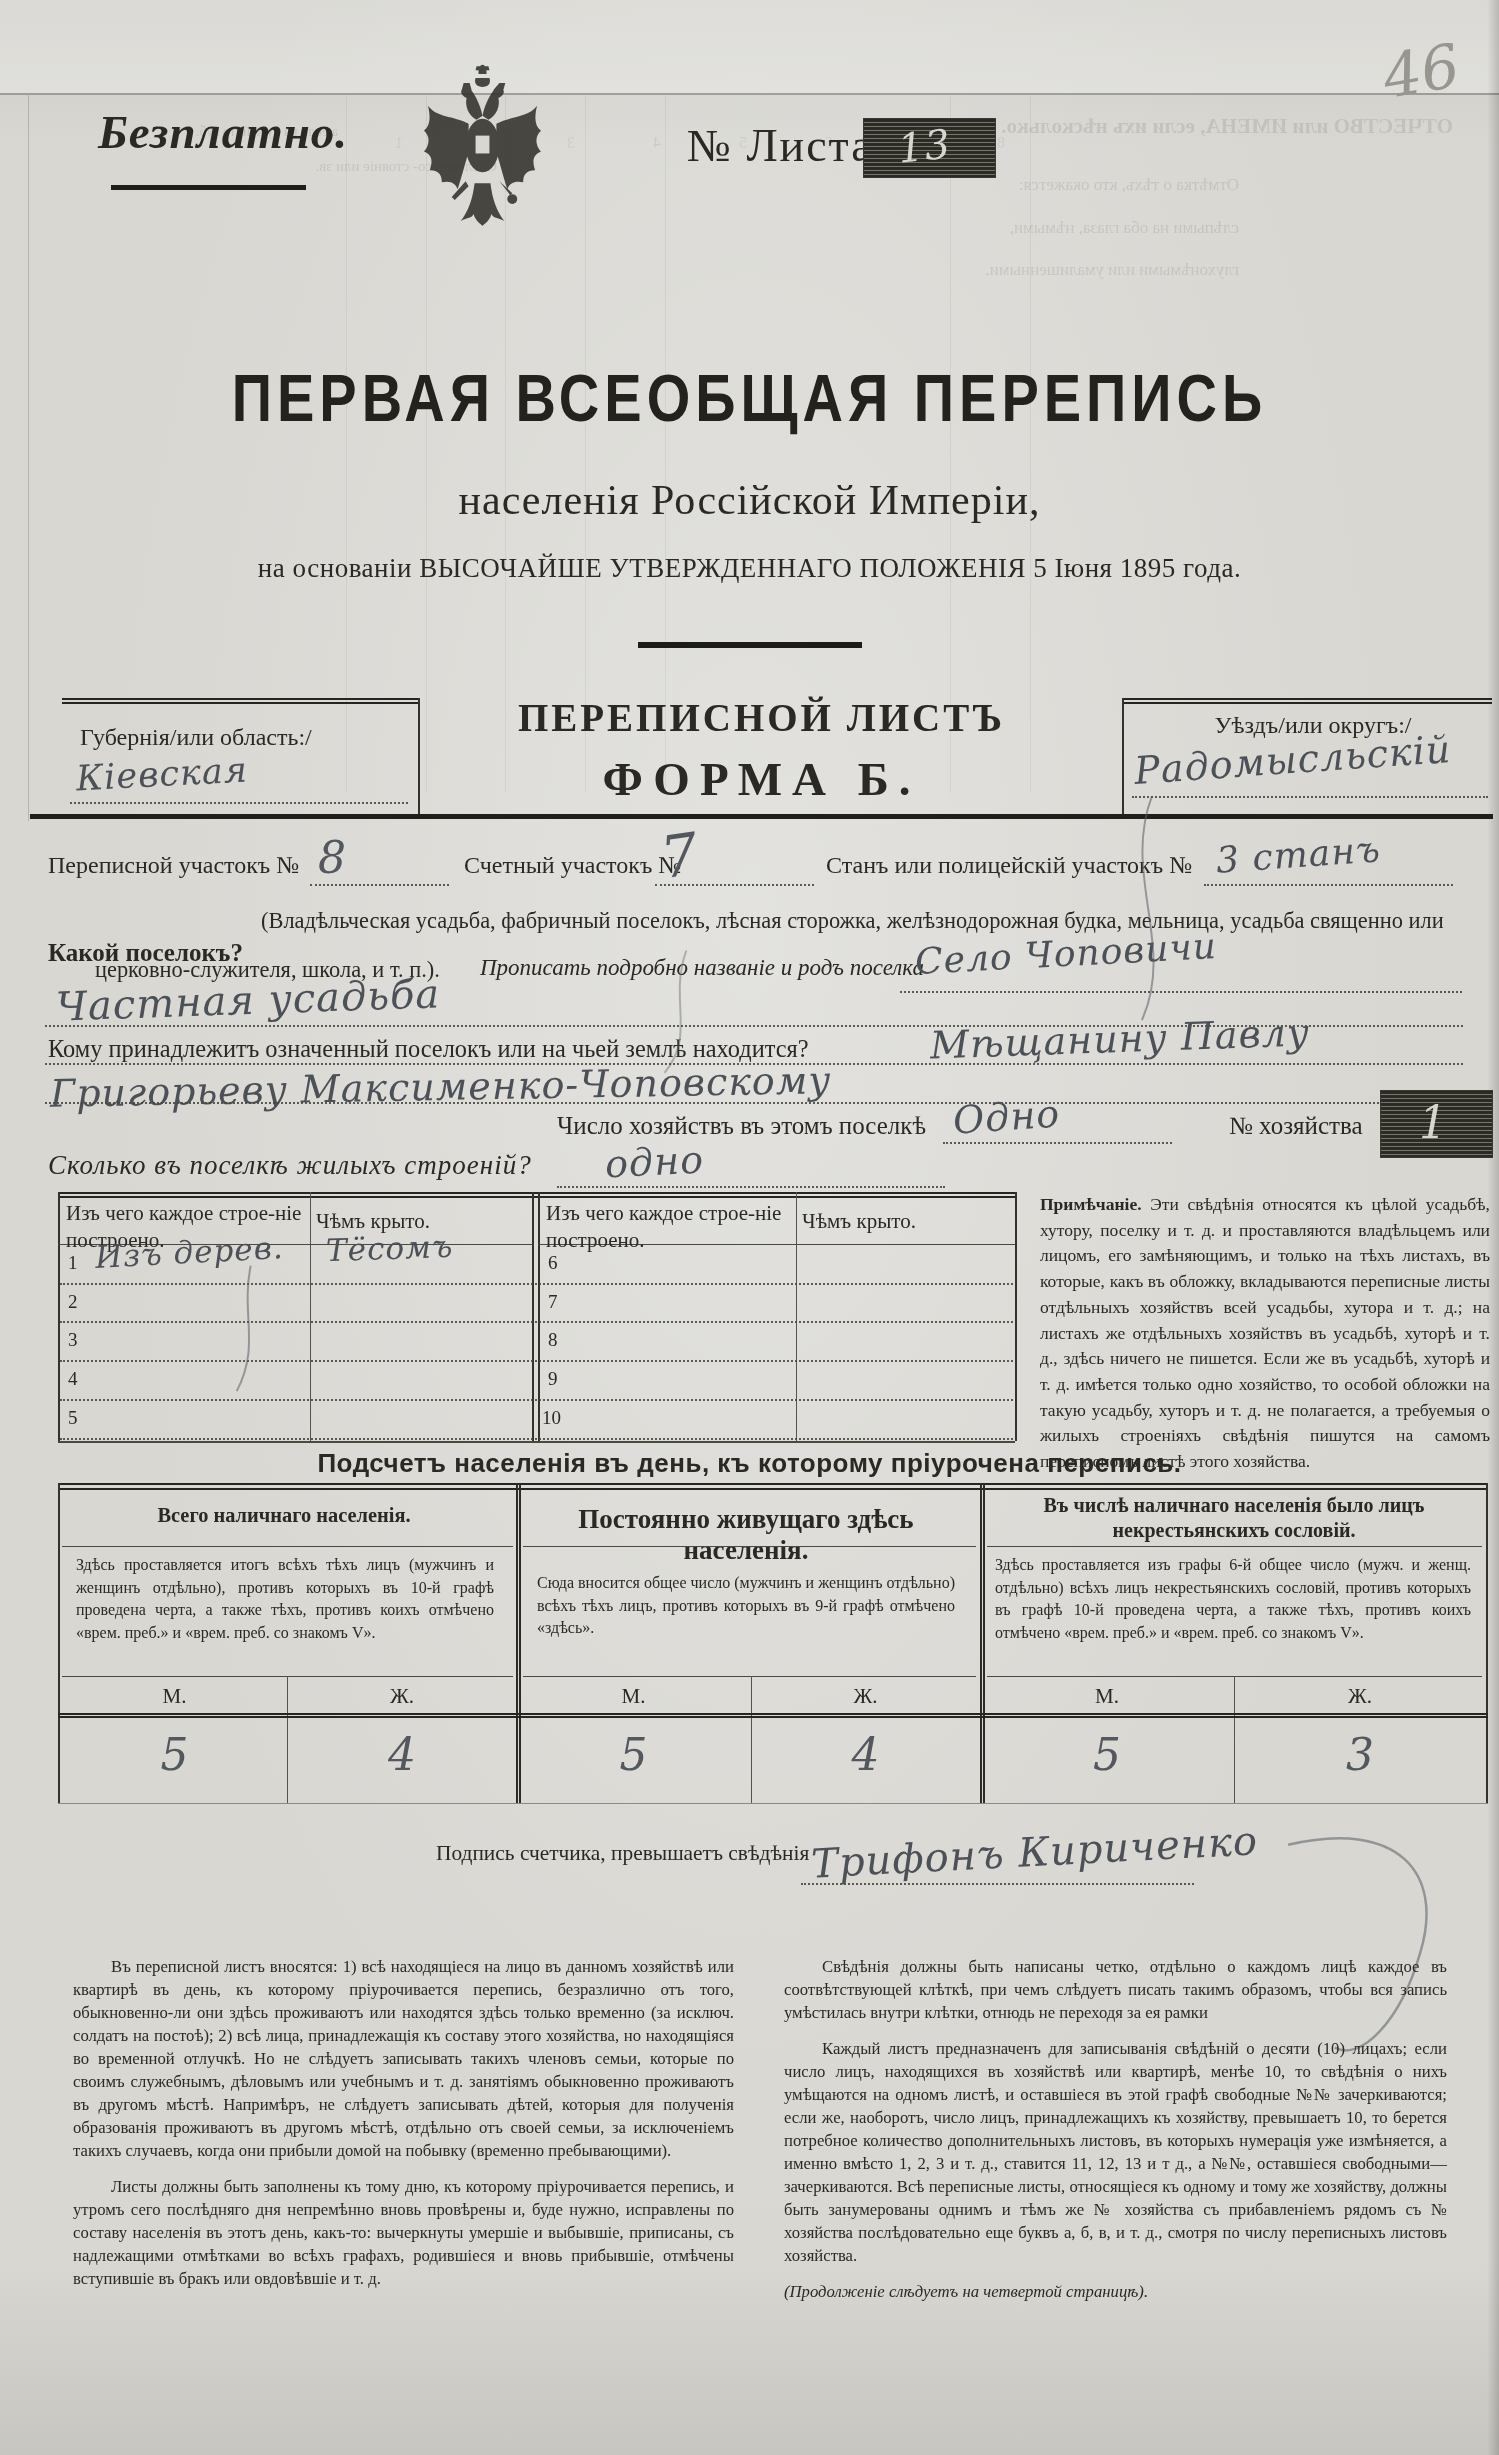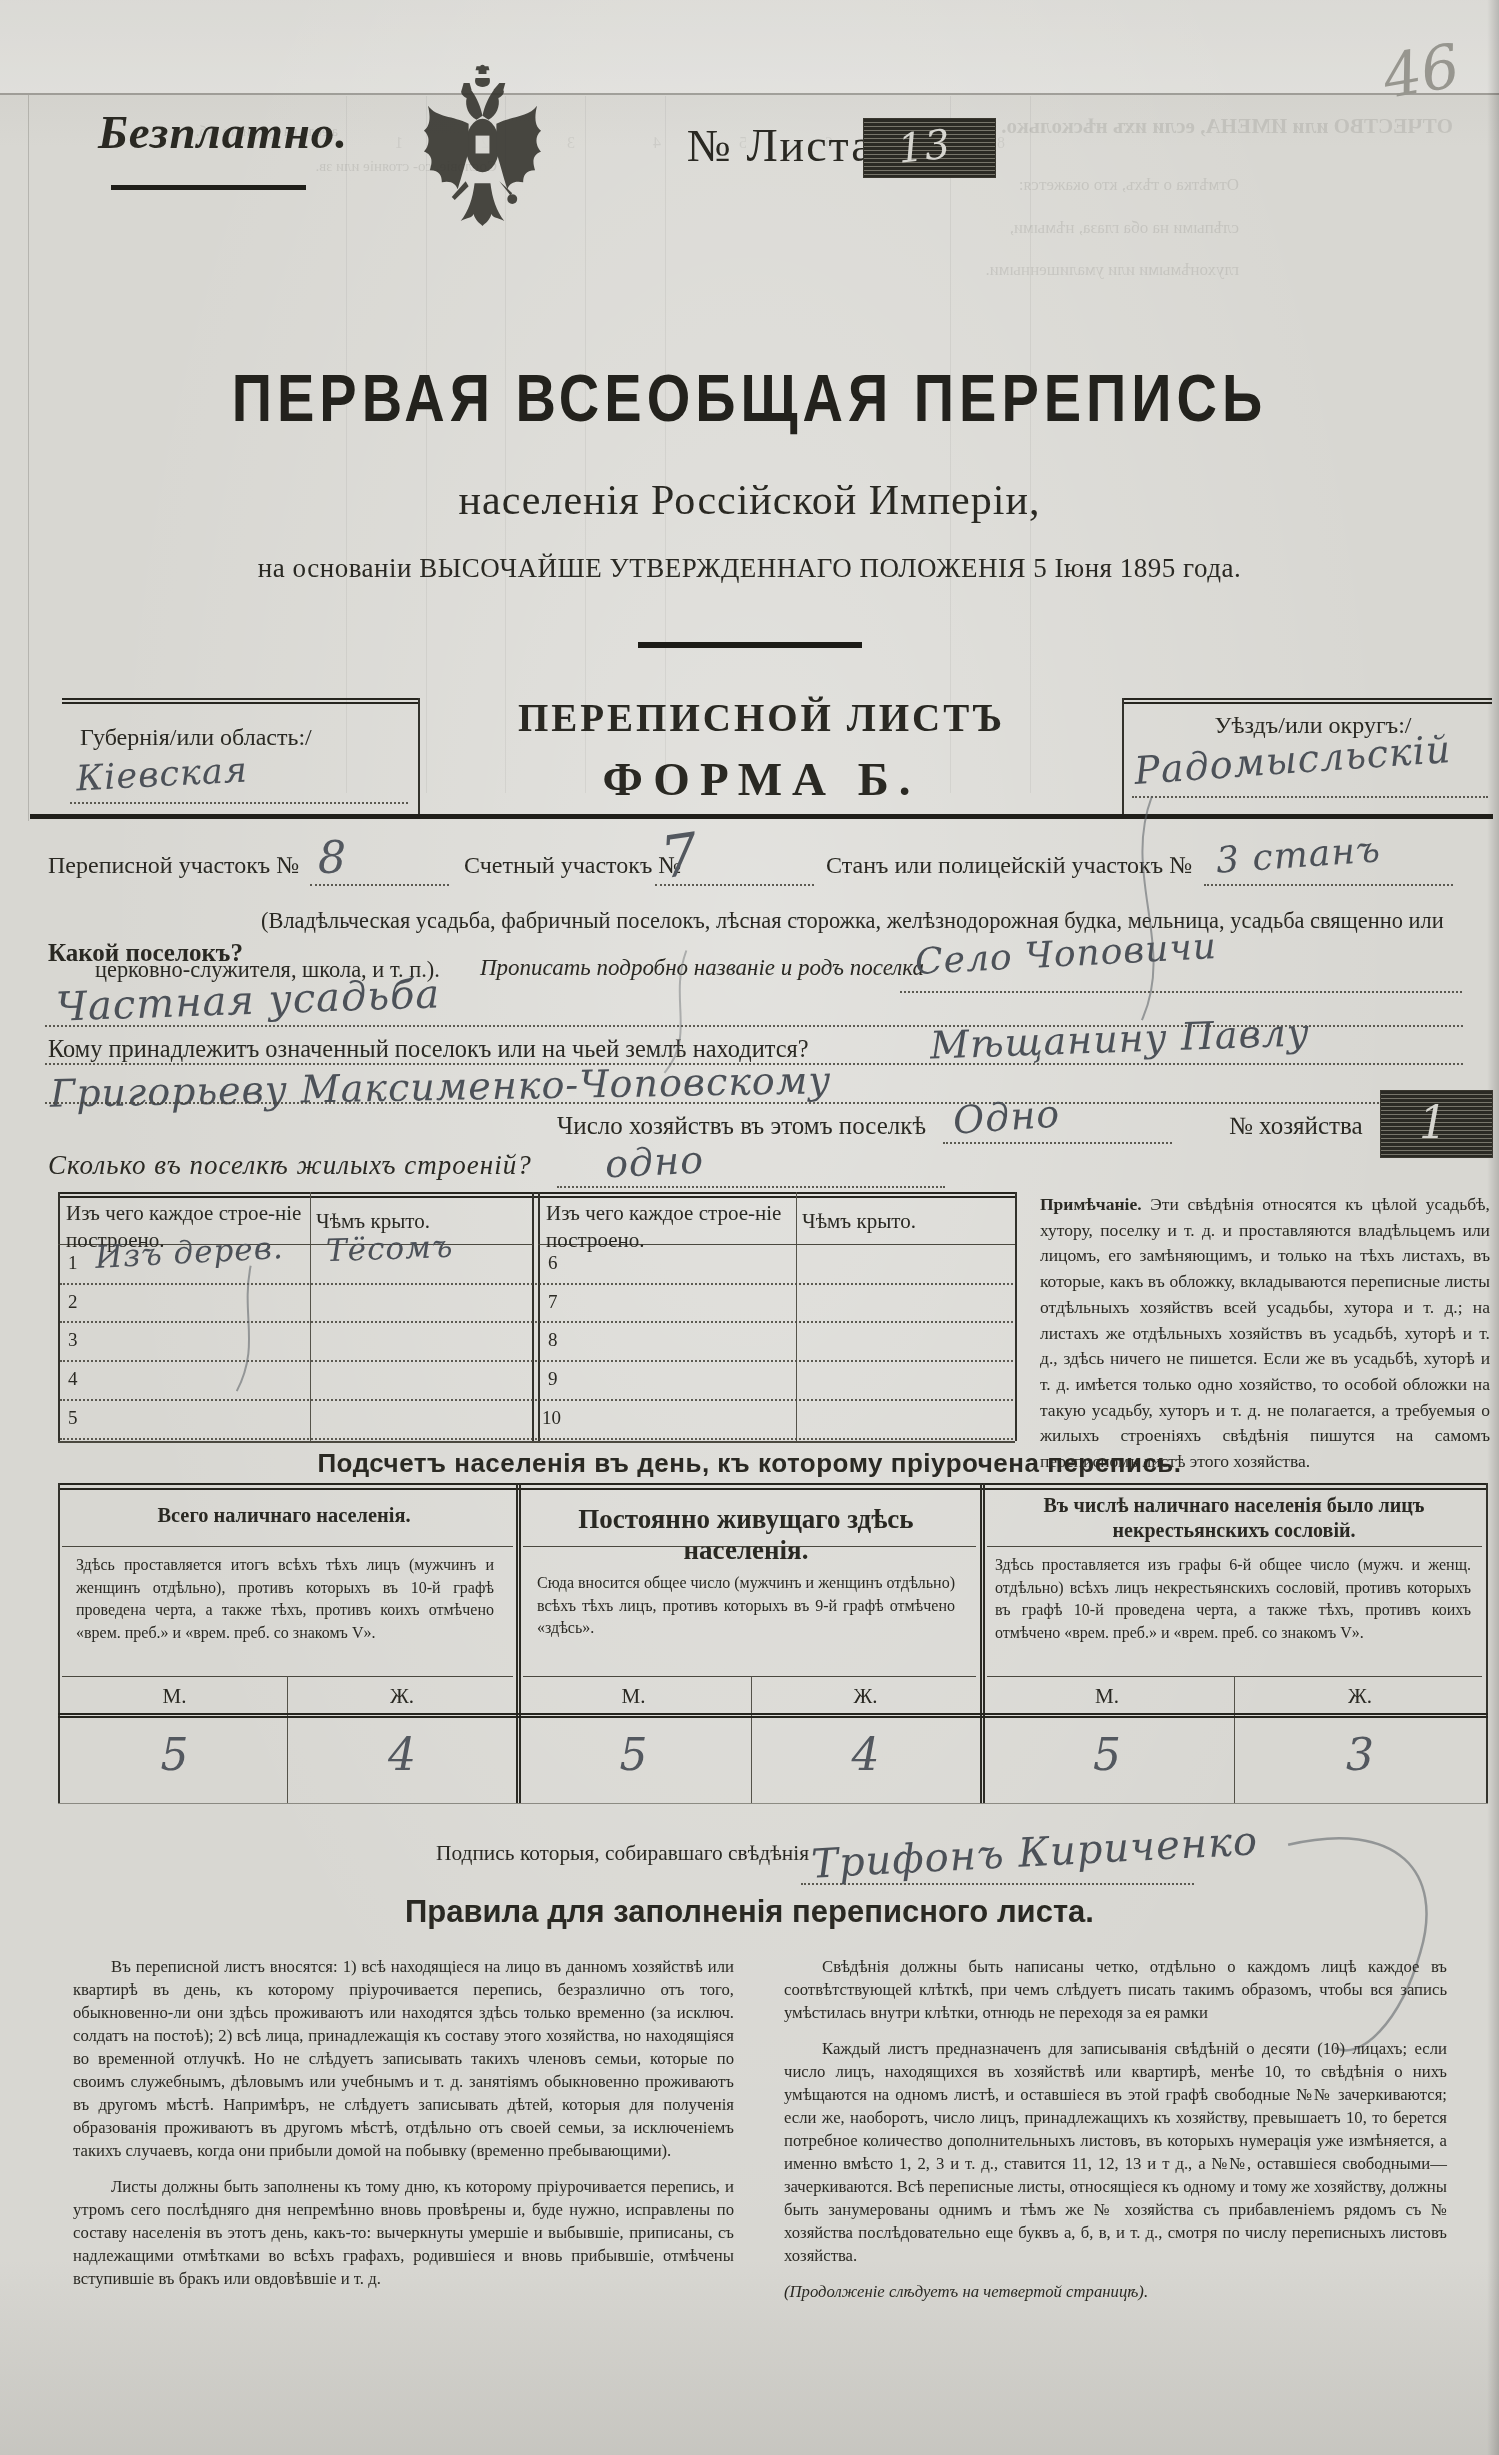--- a/index.html
+++ b/index.html
@@ -231,32 +231,31 @@
     <div class="abs center hw-big" style="left:62px;top:1729px;width:225px;font-size:44px;">5</div>
     <div class="abs center hw-big" style="left:287px;top:1729px;width:230px;font-size:44px;">4</div>
     <div class="abs center hw-big" style="left:516px;top:1729px;width:235px;font-size:44px;">5</div>
     <div class="abs center hw-big" style="left:751px;top:1729px;width:229px;font-size:44px;">4</div>
     <div class="abs center hw-big" style="left:980px;top:1729px;width:254px;font-size:44px;">5</div>
     <div class="abs center hw-big" style="left:1234px;top:1729px;width:252px;font-size:44px;">3</div>
 
     <div class="abs thin-rule" style="left:58px;top:1803px;width:1430px;opacity:.55;"></div>
   </div>
 
-  <div class="abs serif" style="left:436px;top:1841px;font-size:21.4px;">Подпись которыя, собиравшаго свѣдѣнія</div>
+  <div class="abs serif" style="left:436px;top:1841px;font-size:21.4px;">Подпись счетчика, превышаетъ свѣдѣнія</div>
   <div class="abs dotted" style="left:801px;top:1883px;width:393px;"></div>
   <div class="abs hw" style="left:811px;top:1829px;font-size:40px;transform:rotate(-3deg);">Трифонъ Кириченко</div>
 
   <svg class="abs" width="1499" height="2456" viewBox="0 0 1507 2468" style="left:0;top:0;pointer-events:none;" fill="none" stroke="#5a5f65" stroke-opacity=".55" stroke-width="2">
     <path d="M1158,800 C1128,880 1182,950 1148,1025"></path>
     <path d="M252,1272 C242,1322 262,1352 238,1398"></path>
     <path d="M1295,1854 C1405,1828 1452,1882 1428,1962 C1408,2032 1368,2072 1342,2058" stroke-width="2.5"></path>
     <path d="M690,955 C672,1005 700,1040 668,1078" stroke-opacity=".4"></path>
   </svg>
 
-  <div class="abs center sans" style="left:0;top:1894px;width:100%;font-size:31px;font-weight:bold;">Правила для заполненія переписного листа.</div>
 
   <div class="abs rules-text" style="left:60px;top:1942px;width:687px;">
     <p class="rule-par">Въ переписной листъ вносятся: 1) всѣ находящіеся на лицо въ данномъ хозяйствѣ или квартирѣ въ день, къ которому пріурочивается перепись, безразлично отъ того, обыкновенно-ли они здѣсь проживаютъ или находятся здѣсь только временно (за исключ. солдатъ на постоѣ); 2) всѣ лица, принадлежащія къ составу этого хозяйства, но находящіяся во временной отлучкѣ. Но не слѣдуетъ записывать такихъ членовъ семьи, которые по своимъ служебнымъ, дѣловымъ или учебнымъ и т. д. занятіямъ обыкновенно проживаютъ въ другомъ мѣстѣ. Напримѣръ, не слѣдуетъ записывать дѣтей, которыя для полученія образованія проживаютъ въ другомъ мѣстѣ, отдѣльно отъ своей семьи, за исключеніемъ такихъ случаевъ, когда они прибыли домой на побывку (временно пребывающими).</p>
     <p class="rule-par">Листы должны быть заполнены къ тому дню, къ которому пріурочивается перепись, и утромъ сего послѣдняго дня непремѣнно вновь провѣрены и, буде нужно, исправлены по составу населенія въ этотъ день, какъ-то: вычеркнуты умершіе и выбывшіе, приписаны, съ надлежащими отмѣтками во всѣхъ графахъ, родившіеся и вновь прибывшіе, отмѣчены вступившіе въ бракъ или овдовѣвшіе и т. д.</p>
   </div>
   <div class="abs rules-text" style="left:771px;top:1942px;width:689px;">
     <p class="rule-par">Свѣдѣнія должны быть написаны четко, отдѣльно о каждомъ лицѣ каждое въ соотвѣтствующей клѣткѣ, при чемъ слѣдуетъ писать такимъ образомъ, чтобы вся запись умѣстилась внутри клѣтки, отнюдь не переходя за ея рамки</p>
     <p class="rule-par">Каждый листъ предназначенъ для записыванія свѣдѣній о десяти (10) лицахъ; если число лицъ, находящихся въ хозяйствѣ или квартирѣ, менѣе 10, то свѣдѣнія о нихъ умѣщаются на одномъ листѣ, и оставшіеся въ этой графѣ свободные №№ зачеркиваются; если же, наоборотъ, число лицъ, принадлежащихъ къ хозяйству, превышаетъ 10, то берется потребное количество дополнительныхъ листовъ, въ которыхъ нумерація уже измѣняется, а именно вмѣсто 1, 2, 3 и т. д., ставится 11, 12, 13 и т д., а №№, оставшіеся свободными—зачеркиваются. Всѣ переписные листы, относящіеся къ одному и тому же хозяйству, должны быть занумерованы однимъ и тѣмъ же № хозяйства съ прибавленіемъ рядомъ съ № хозяйства послѣдовательно еще буквъ а, б, в, и т. д., смотря по числу переписныхъ листовъ хозяйства.</p>
     <p class="rule-par center" style="font-style:italic;text-indent:0;margin-top:10px;">(Продолженіе слѣдуетъ на четвертой страницѣ).</p>
   </div>

